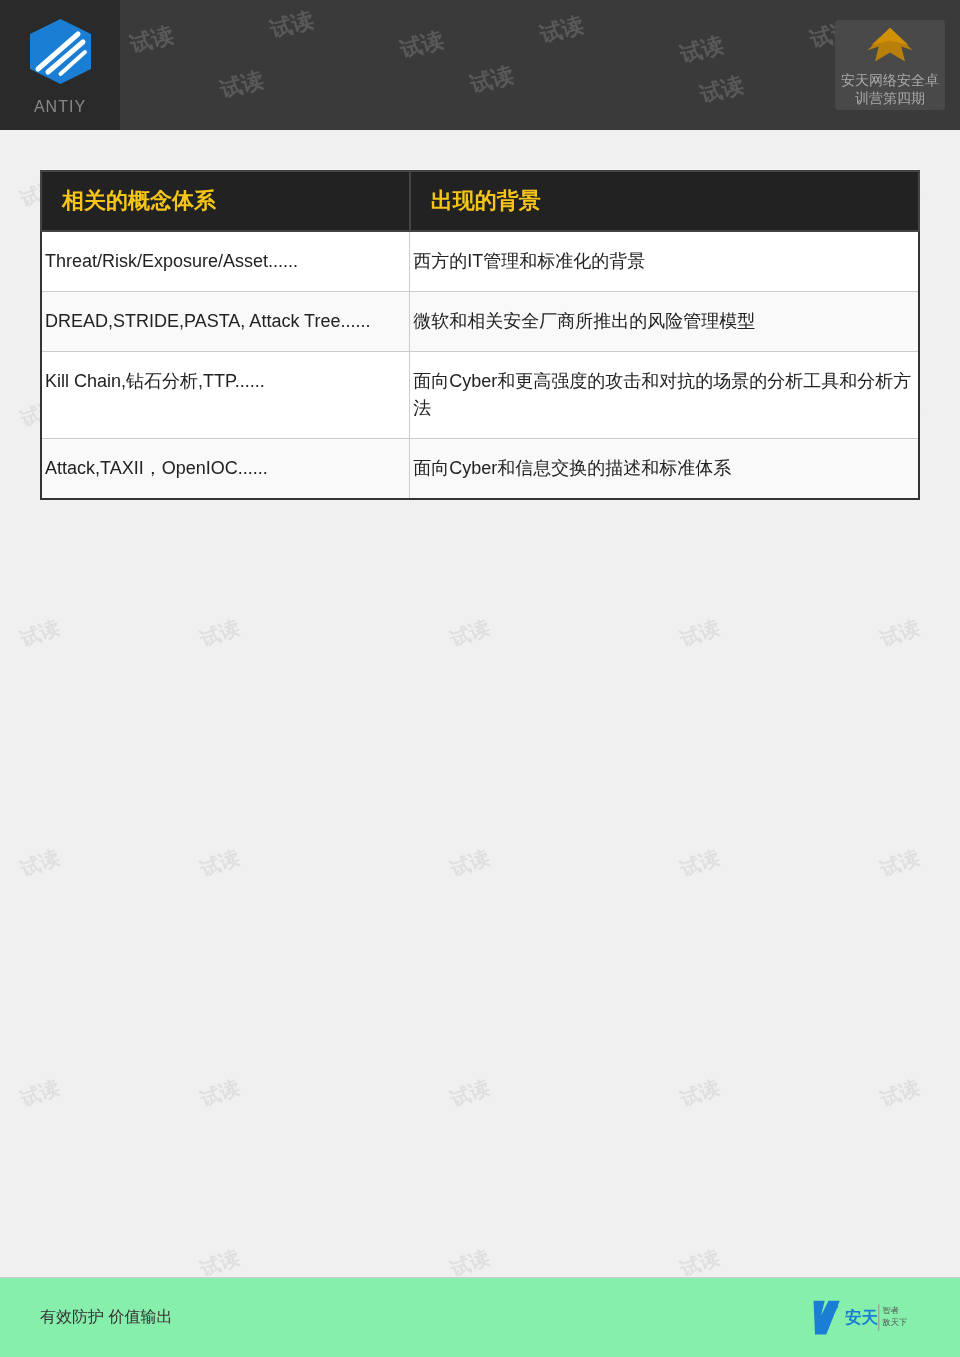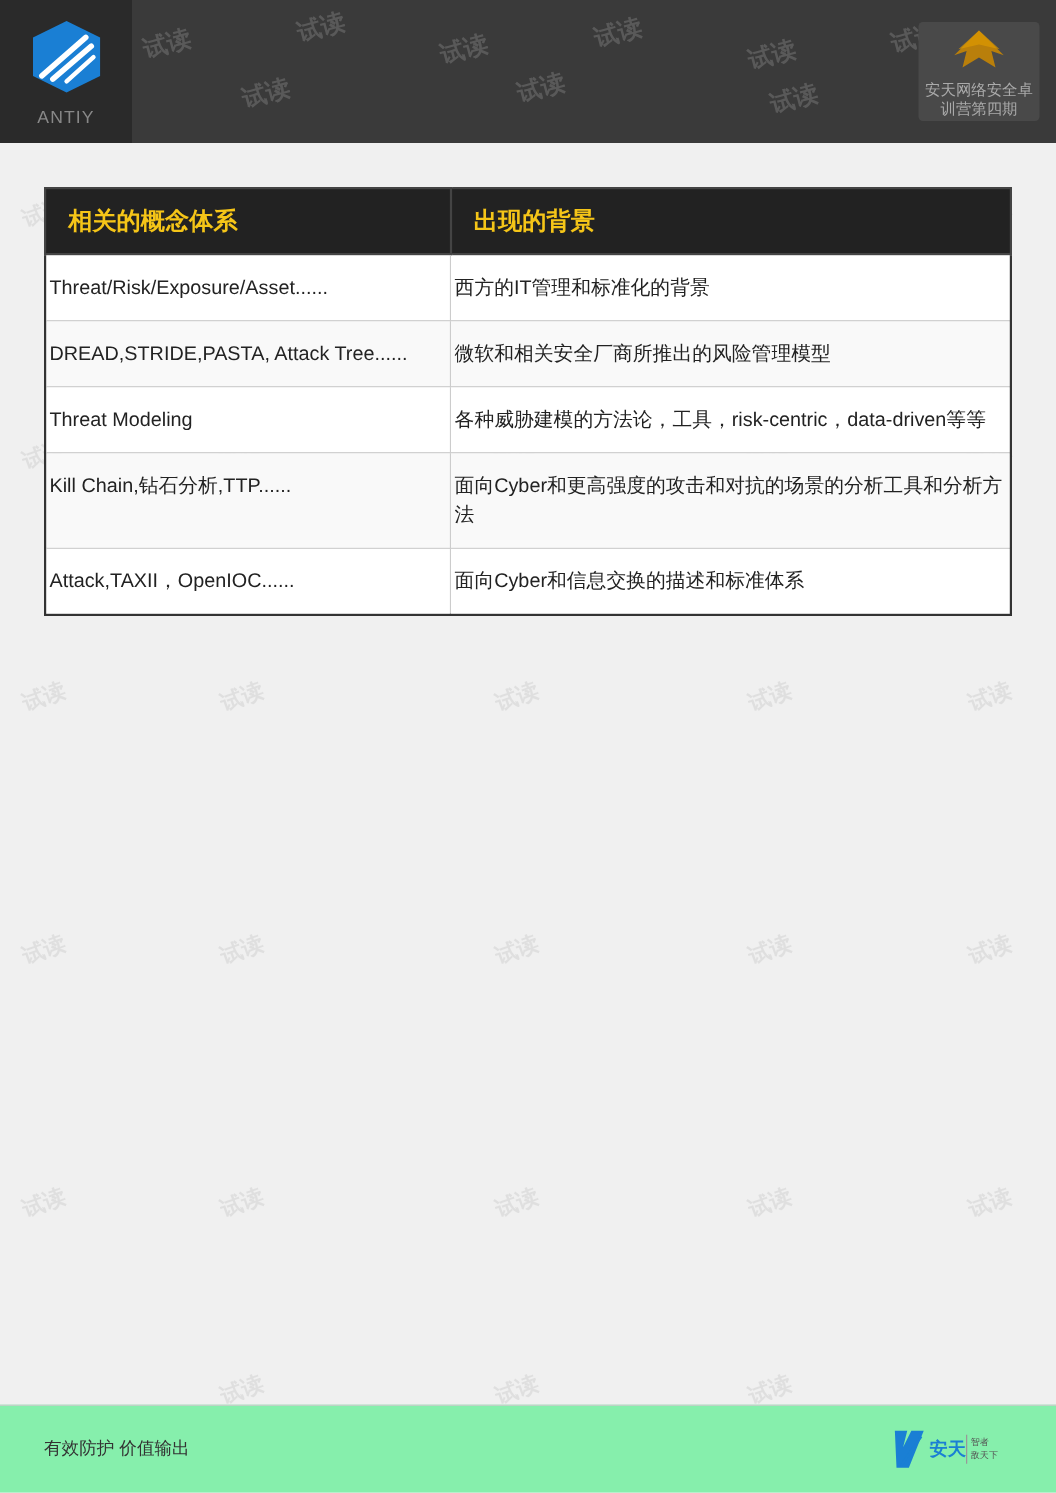--- a/index.html
+++ b/index.html
@@ -268,24 +268,20 @@
     <tbody id="table-body">
     <tr>
           <td class="col-left">Threat/Risk/Exposure/Asset......</td>
           <td class="col-right">西方的IT管理和标准化的背景</td>
         </tr>
         <tr>
           <td class="col-left">DREAD,STRIDE,PASTA, Attack Tree......</td>
           <td class="col-right">微软和相关安全厂商所推出的风险管理模型</td>
         </tr>
         <tr>
-          <td class="col-left">Threat Modeling</td>
-          <td class="col-right">各种威胁建模的方法论，工具，risk-centric，data-driven等等</td>
-        </tr>
-        <tr>
           <td class="col-left">Kill Chain,钻石分析,TTP......</td>
           <td class="col-right">面向Cyber和更高强度的攻击和对抗的场景的分析工具和分析方法</td>
         </tr>
         <tr>
           <td class="col-left">Attack,TAXII，OpenIOC......</td>
           <td class="col-right">面向Cyber和信息交换的描述和标准体系</td>
         </tr>
       </tbody>
   </table>
 </div>

